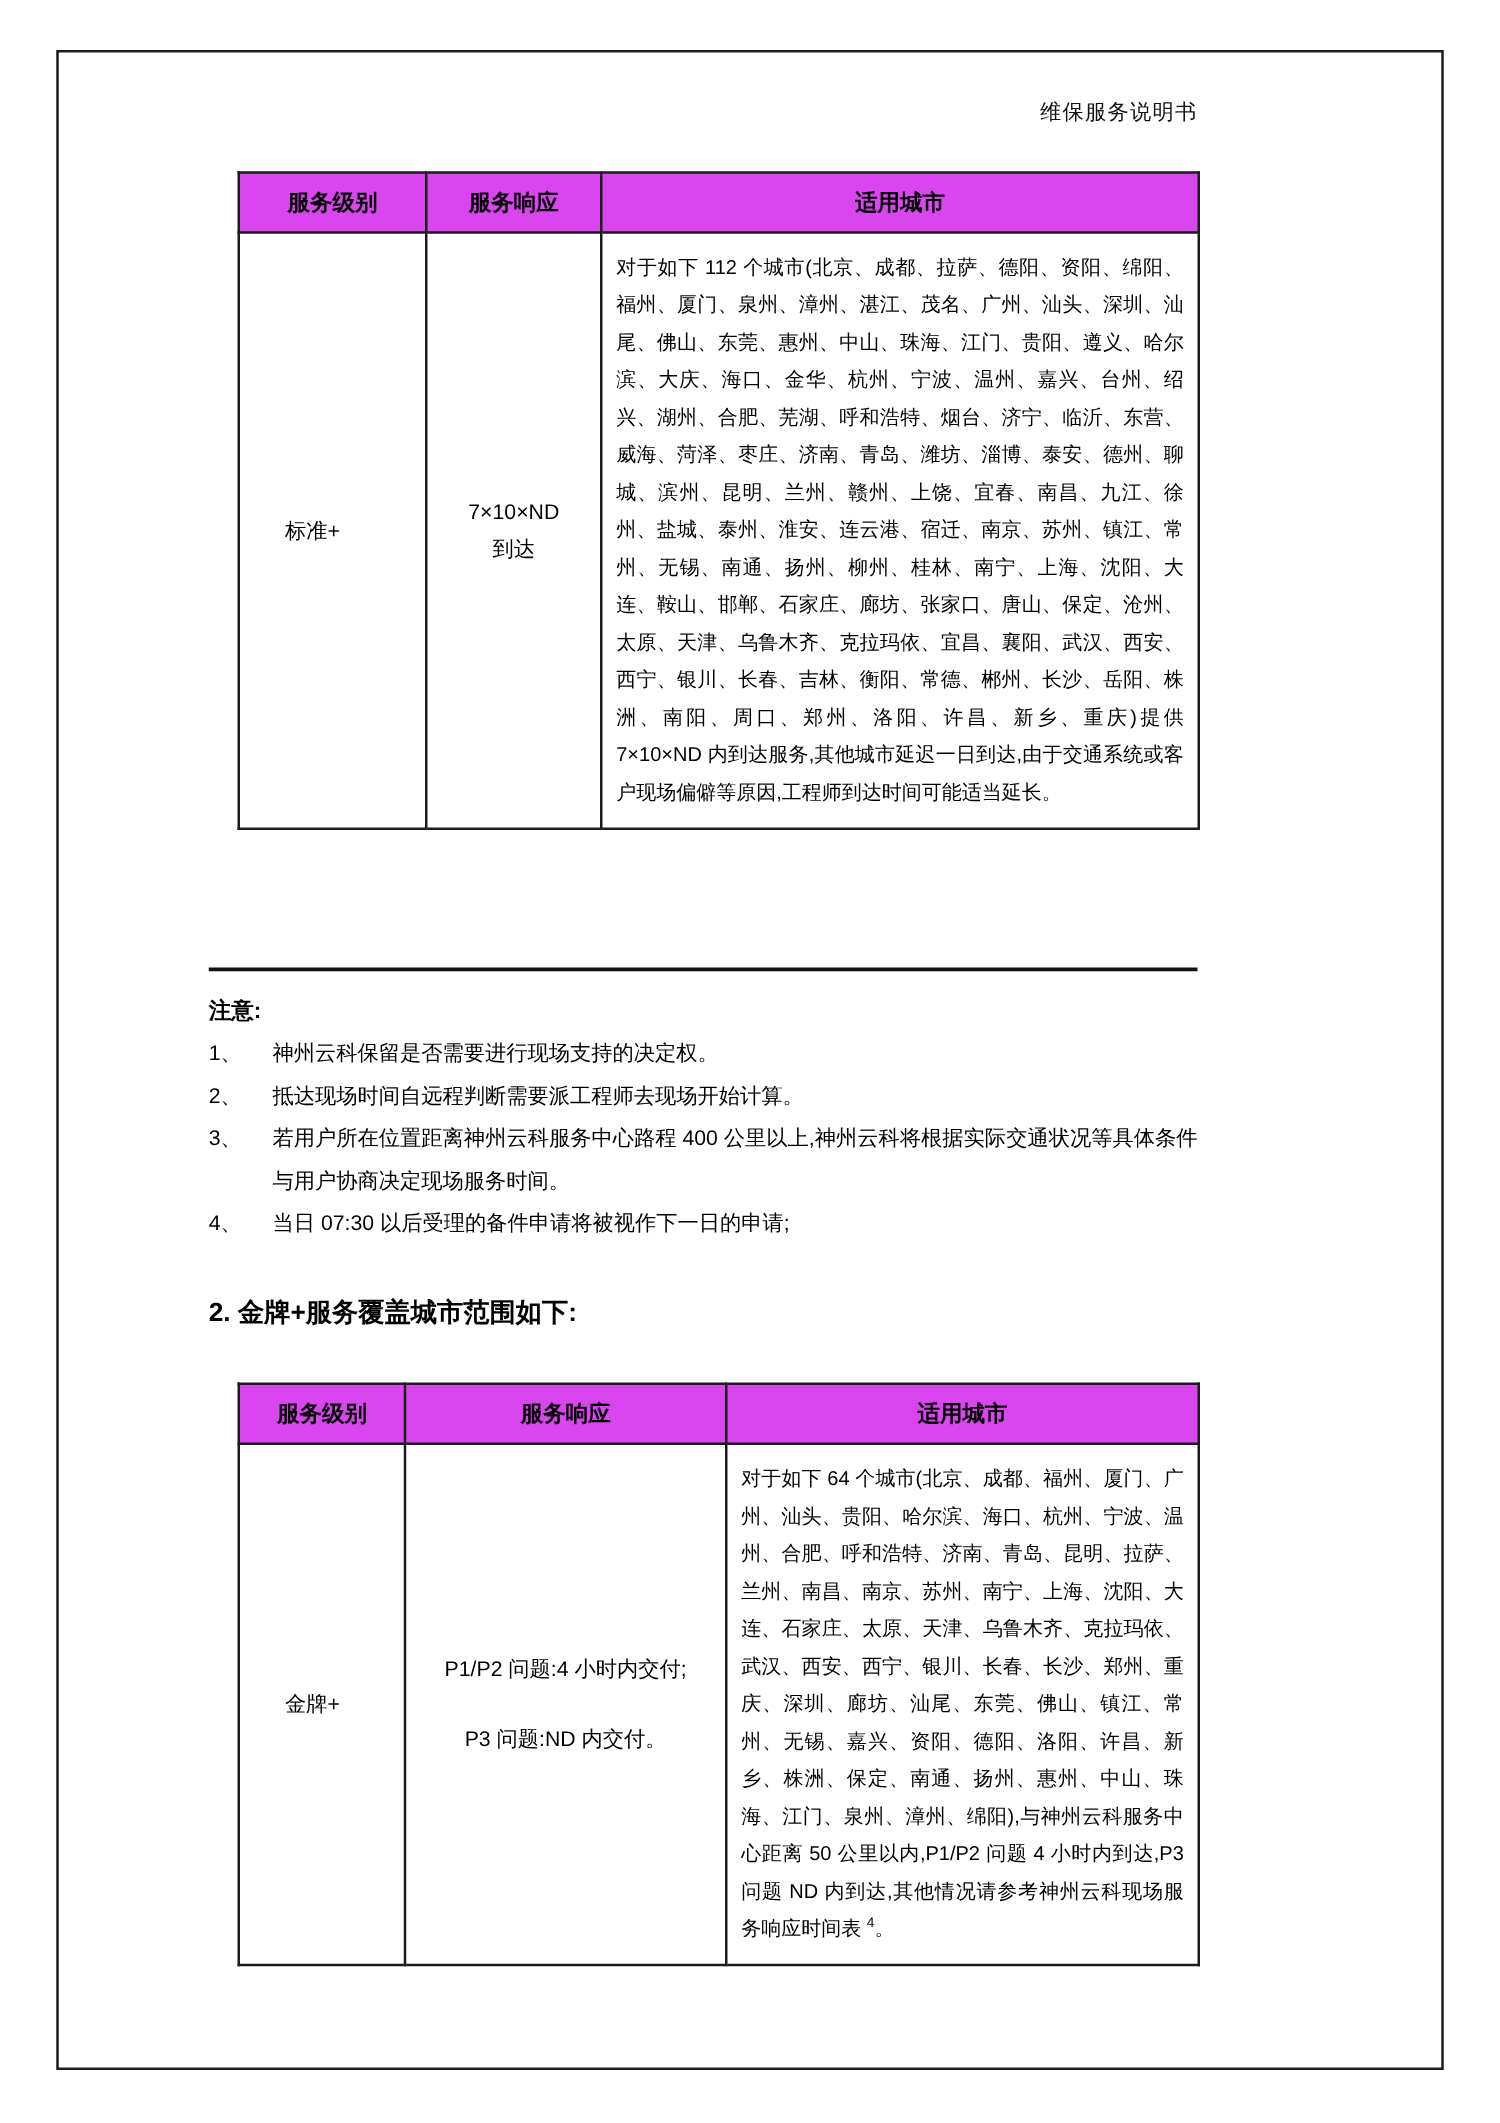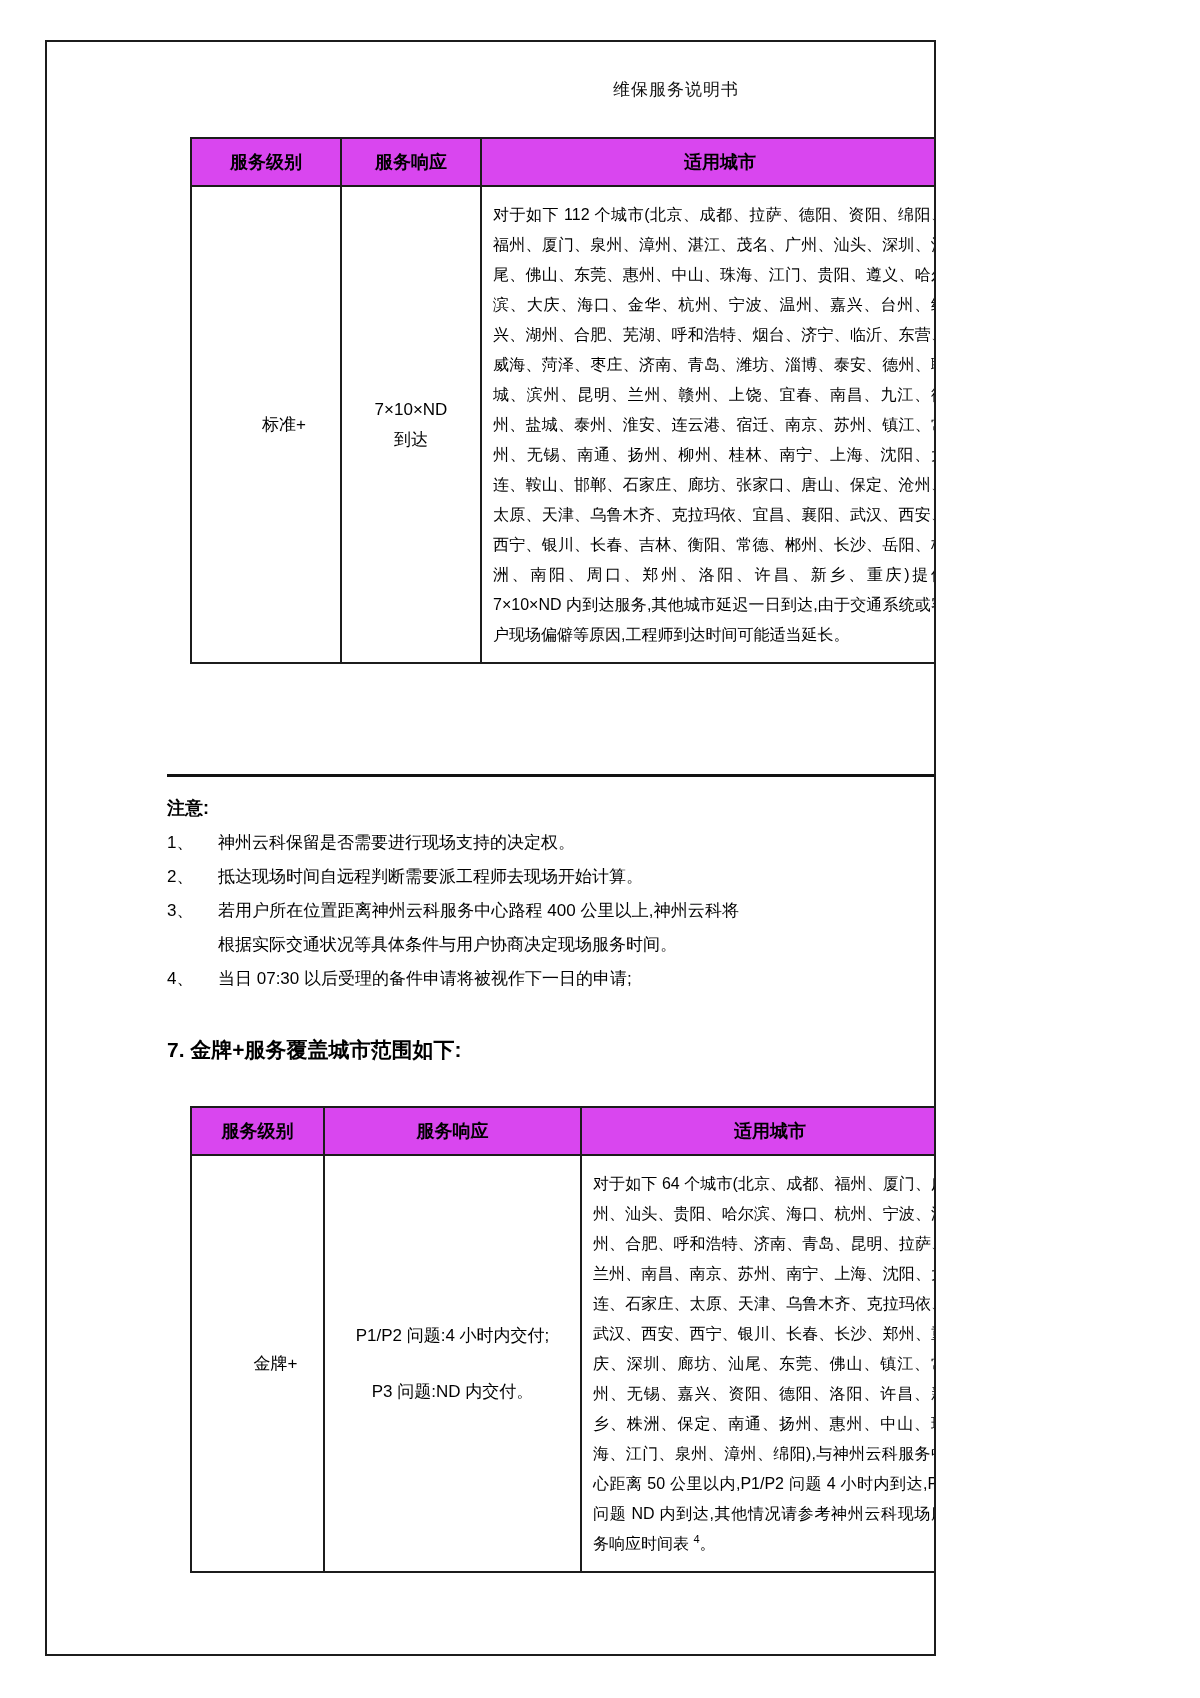--- a/index.html
+++ b/index.html
@@ -6,21 +6,21 @@
   html, body { background: #ffffff; }
   body {
     width: 1200px; height: 1698px;
     font-family: "Liberation Sans", sans-serif;
     color: #000;
     position: relative;
   }
   .page { position: relative; width: 1200px; height: 1698px; background: #fff; }
   .frame {
     position: absolute; left: 45px; top: 40px;
-    width: 891px; height: 1616px;
+    width: 1110px; height: 1616px;
     border: 2px solid #1c1c1c;
     overflow: hidden;
     background: #fff;
   }
   .content { position: relative; padding: 0 195px 0 120px; }
 
   .doc-header {
     margin-top: 36px;
     text-align: right;
     font-family: "Liberation Serif", serif;
@@ -49,21 +49,21 @@
   table.svc th {
     background: #d946ef;
     font-size: 18px;
     font-weight: bold;
     text-align: center;
     height: 48px;
     vertical-align: middle;
   }
   table.svc td { vertical-align: middle; background: #fff; }
   td.level-cell {
-    text-align: center;
+    text-align: left;
     font-size: 17px;
     padding-left: 36px;
   }
   td.resp-cell {
     text-align: center;
     font-size: 17px;
     line-height: 30px;
     padding: 6px 8px;
   }
   td.resp-cell .resp-block + .resp-block { margin-top: 26px; }
@@ -160,21 +160,21 @@
         <div class="note-item">
           <span class="note-num">3、</span>
           <span class="note-text">若用户所在位置距离神州云科服务中心路程 400 公里以上,神州云科将根据实际交通状况等具体条件与用户协商决定现场服务时间。</span>
         </div>
         <div class="note-item">
           <span class="note-num">4、</span>
           <span class="note-text">当日 07:30 以后受理的备件申请将被视作下一日的申请;</span>
         </div>
       </div>
 
-      <h2 class="sec-heading second">7. 金牌+服务覆盖城市范围如下:</h2>
+      <h2 class="sec-heading second">2. 金牌+服务覆盖城市范围如下:</h2>
 
       <table class="svc t2">
         <colgroup>
             <col class="c1">
             <col class="c2">
             <col class="c3">
           </colgroup>
         <thead>
           <tr>
             <th>服务级别</th>

